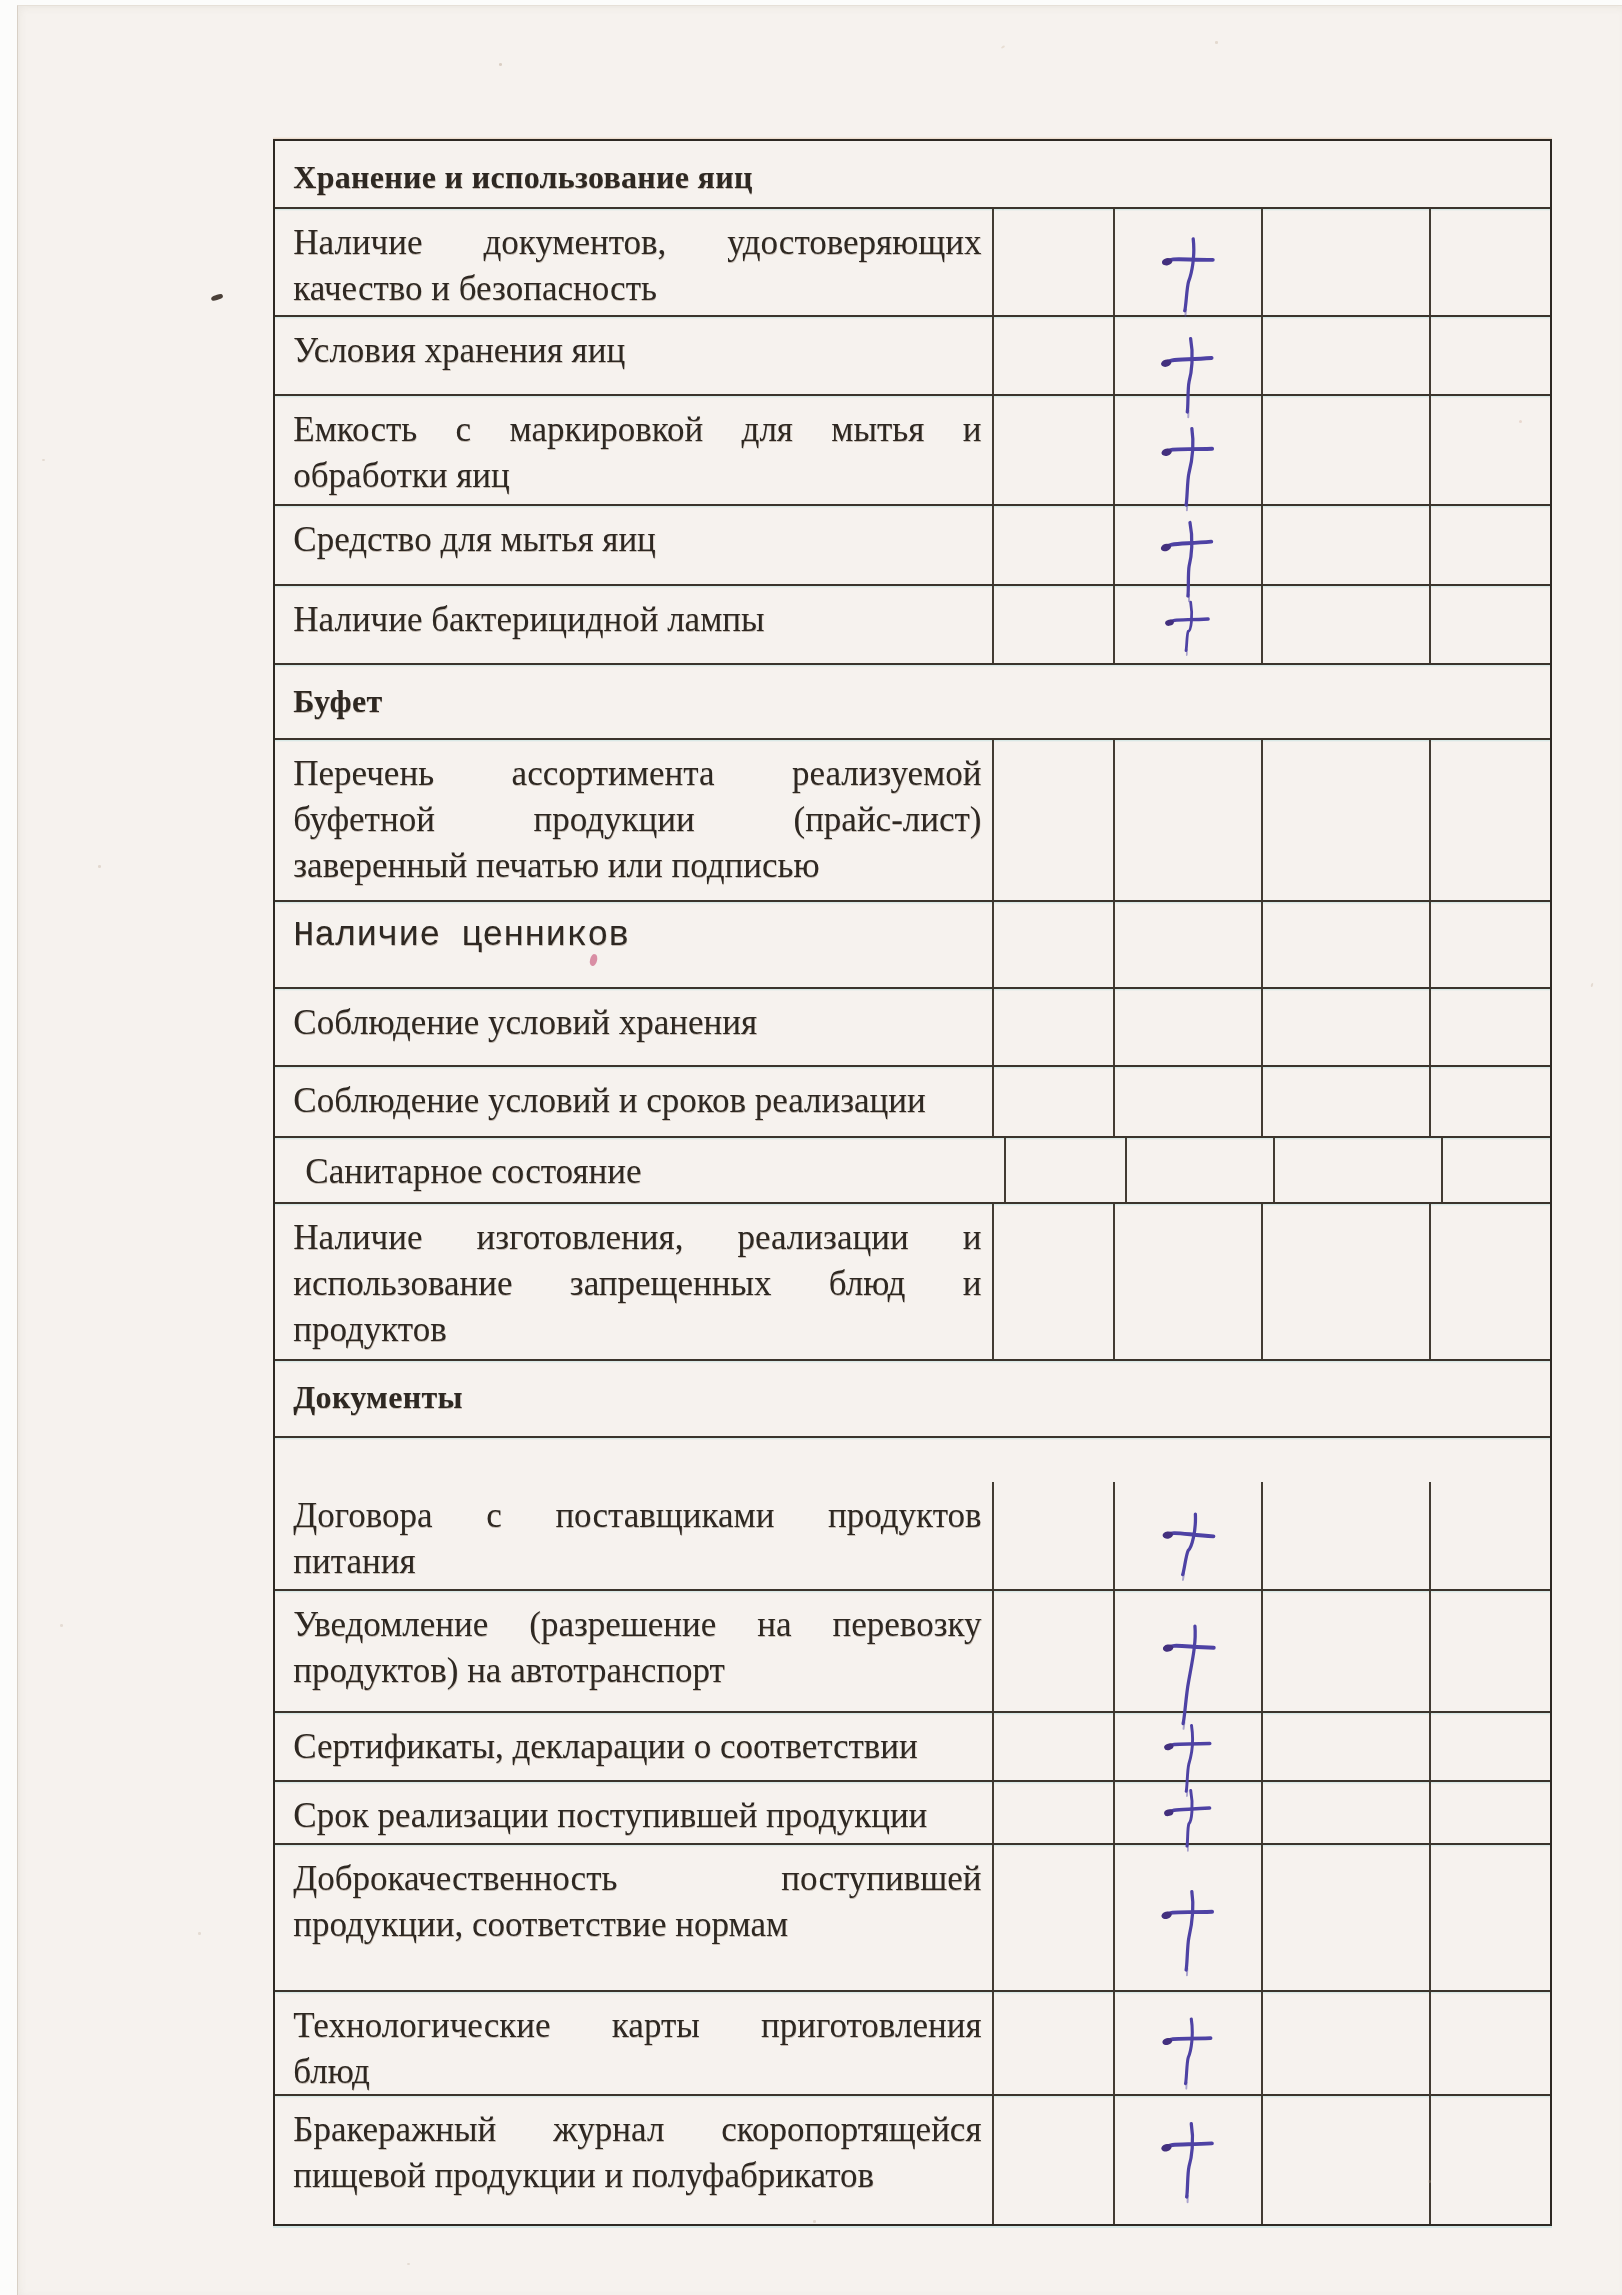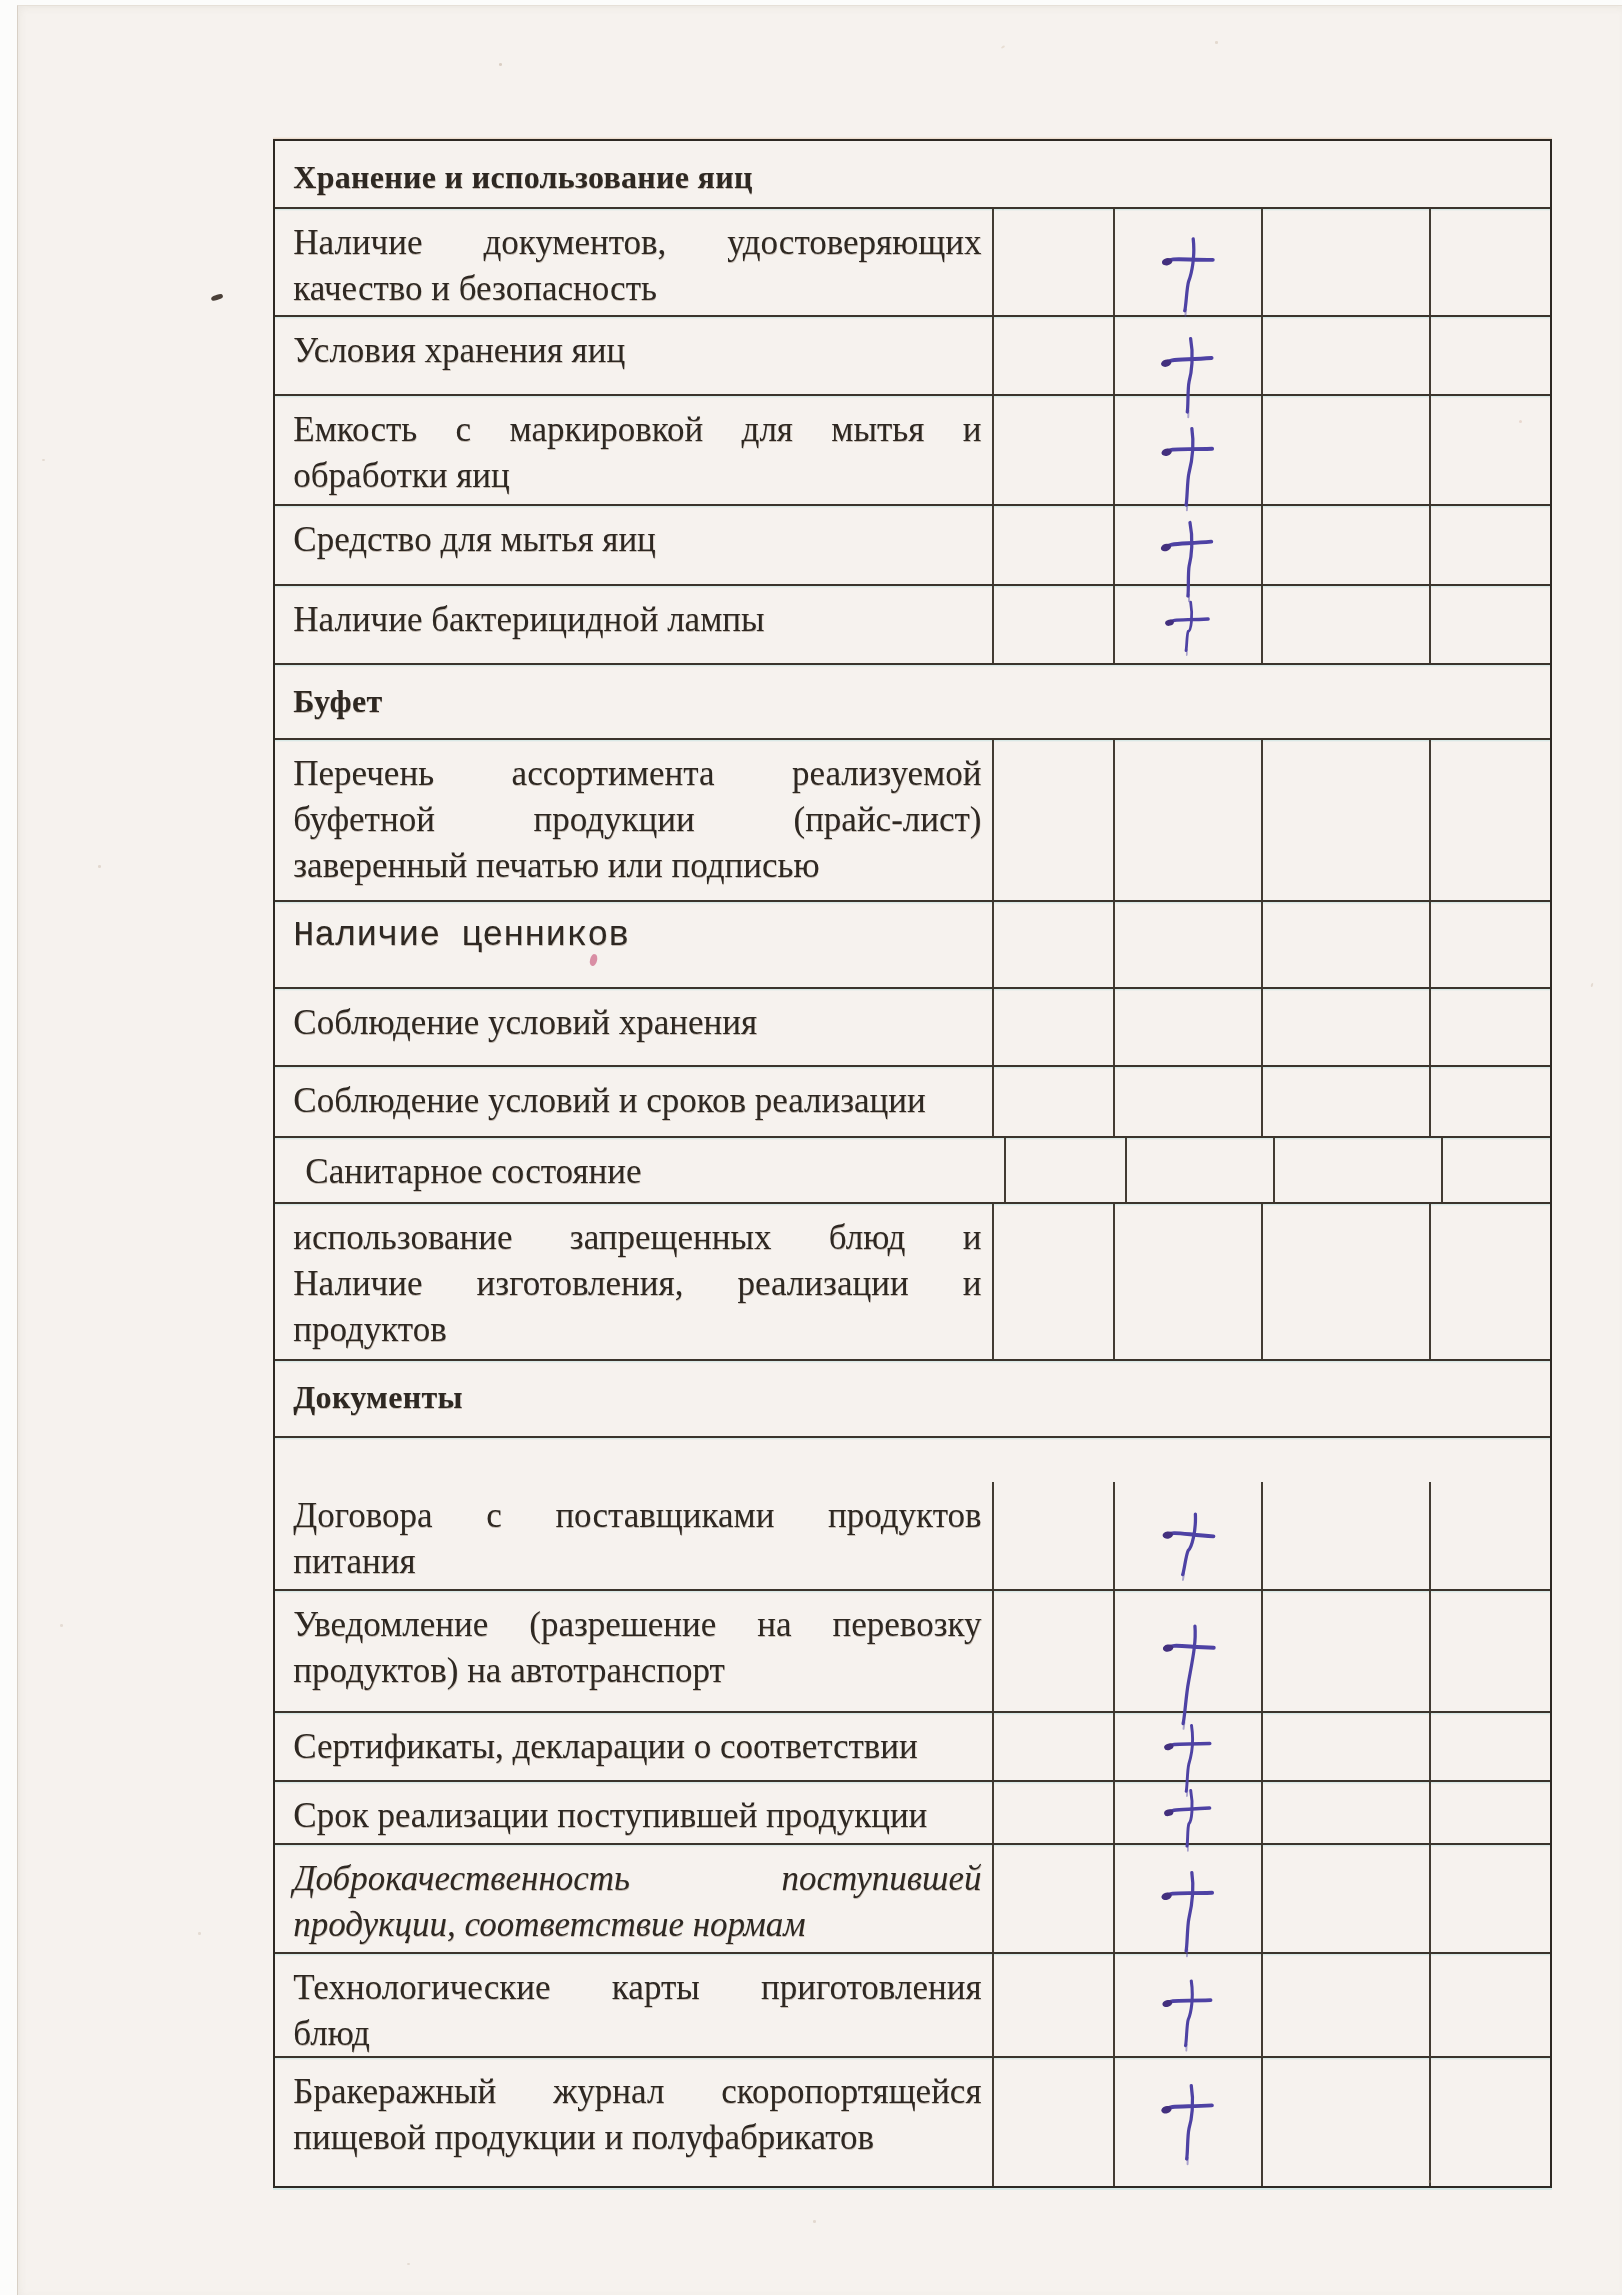--- a/index.html
+++ b/index.html
@@ -191,22 +191,22 @@
       <div class="cell criteria">
         <div class="line">Санитарное состояние</div>
       </div>
       <div class="cell grade"></div>
       <div class="cell grade"></div>
       <div class="cell grade"></div>
       <div class="cell grade"></div>
     </div>
     <div class="trow item" style="height: 157px; grid-template-columns: 717px 121px 148px 168px 120px;">
       <div class="cell criteria">
+        <div class="line stretch">Наличие изготовления, реализации и</div>
         <div class="line stretch">использование запрещенных блюд и</div>
-        <div class="line stretch">Наличие изготовления, реализации и</div>
         <div class="line">продуктов</div>
       </div>
       <div class="cell grade"></div>
       <div class="cell grade"></div>
       <div class="cell grade"></div>
       <div class="cell grade"></div>
     </div>
     <div class="trow section" style="height: 77px;">
       <div class="section-label">Документы</div>
     </div>
@@ -269,21 +269,21 @@
         <svg viewBox="0 0 92 132" width="54" height="78" class="plus" style="position: absolute; left: calc(50% - 27px); top: calc(50% - 33px); transform: rotate(-4deg); overflow: visible;">
           <path d="M10,54 C20,46 34,50 84,50" fill="none" stroke="#4e42a4" stroke-width="6" stroke-linecap="round"></path>
           <path d="M54,18 C57,44 52,70 47,74.1 C44,79.6 43,106 41,112" fill="none" stroke="#4e42a4" stroke-width="5" stroke-linecap="round"></path>
           <path d="M43,110 L42,120" fill="none" stroke="#4e42a4" stroke-width="3" stroke-linecap="round" stroke-opacity="0.45"></path>
           <ellipse cx="14" cy="53" rx="8" ry="5.5" fill="#43307e" transform="rotate(-12 14 53)"></ellipse>
         </svg>
       </div>
       <div class="cell grade"></div>
       <div class="cell grade"></div>
     </div>
-    <div class="trow item" style="height: 109px; grid-template-columns: 717px 121px 148px 168px 120px; font-style: italic;">
+    <div class="trow item" style="height: 147px; grid-template-columns: 717px 121px 148px 168px 120px;">
       <div class="cell criteria">
         <div class="line stretch">Доброкачественность поступившей</div>
         <div class="line">продукции, соответствие нормам</div>
       </div>
       <div class="cell grade"></div>
       <div class="cell grade">
         <svg viewBox="0 0 92 158" width="60" height="103" class="plus" style="position: absolute; left: calc(50% - 30px); top: calc(50% - 38px); transform: rotate(-2deg); overflow: visible;">
           <path d="M10,54 C20,46 34,50 84,50" fill="none" stroke="#4e42a4" stroke-width="6" stroke-linecap="round"></path>
           <path d="M54,18 C57,44 52,70 47,88.4 C44,100.4 43,132 41,138" fill="none" stroke="#4e42a4" stroke-width="5" stroke-linecap="round"></path>
           <path d="M43,136 L42,146" fill="none" stroke="#4e42a4" stroke-width="3" stroke-linecap="round" stroke-opacity="0.45"></path>

